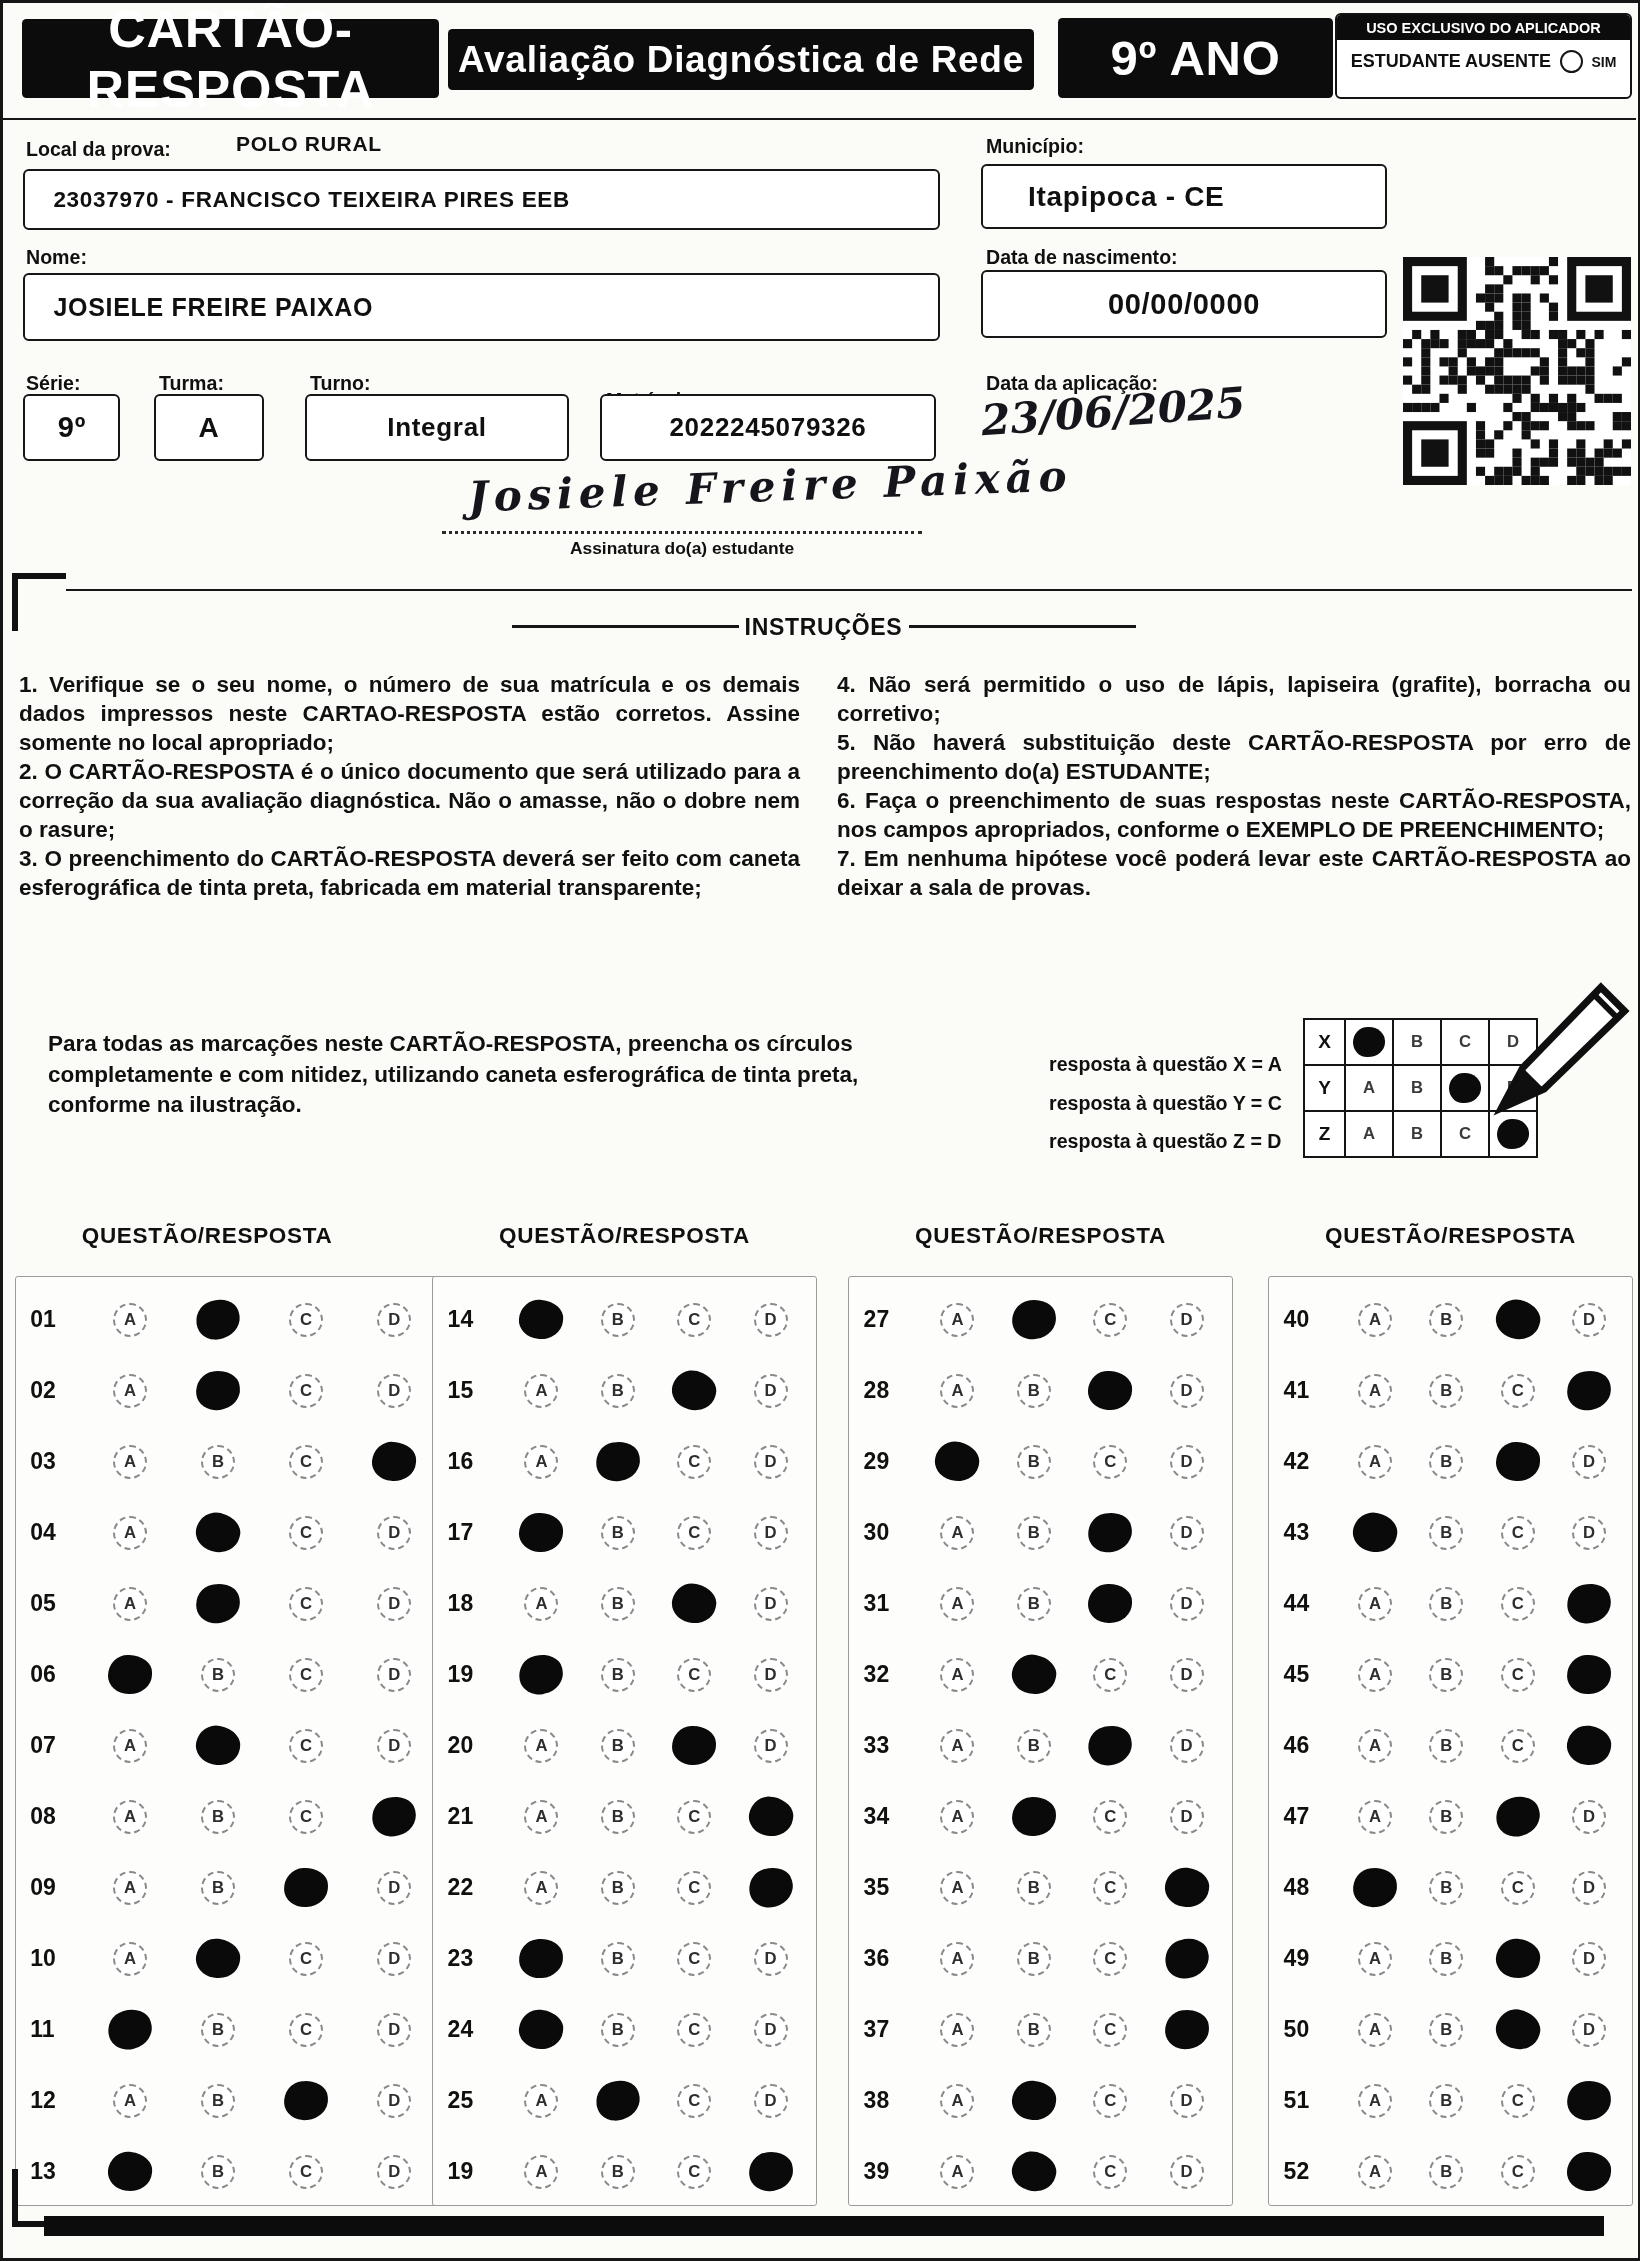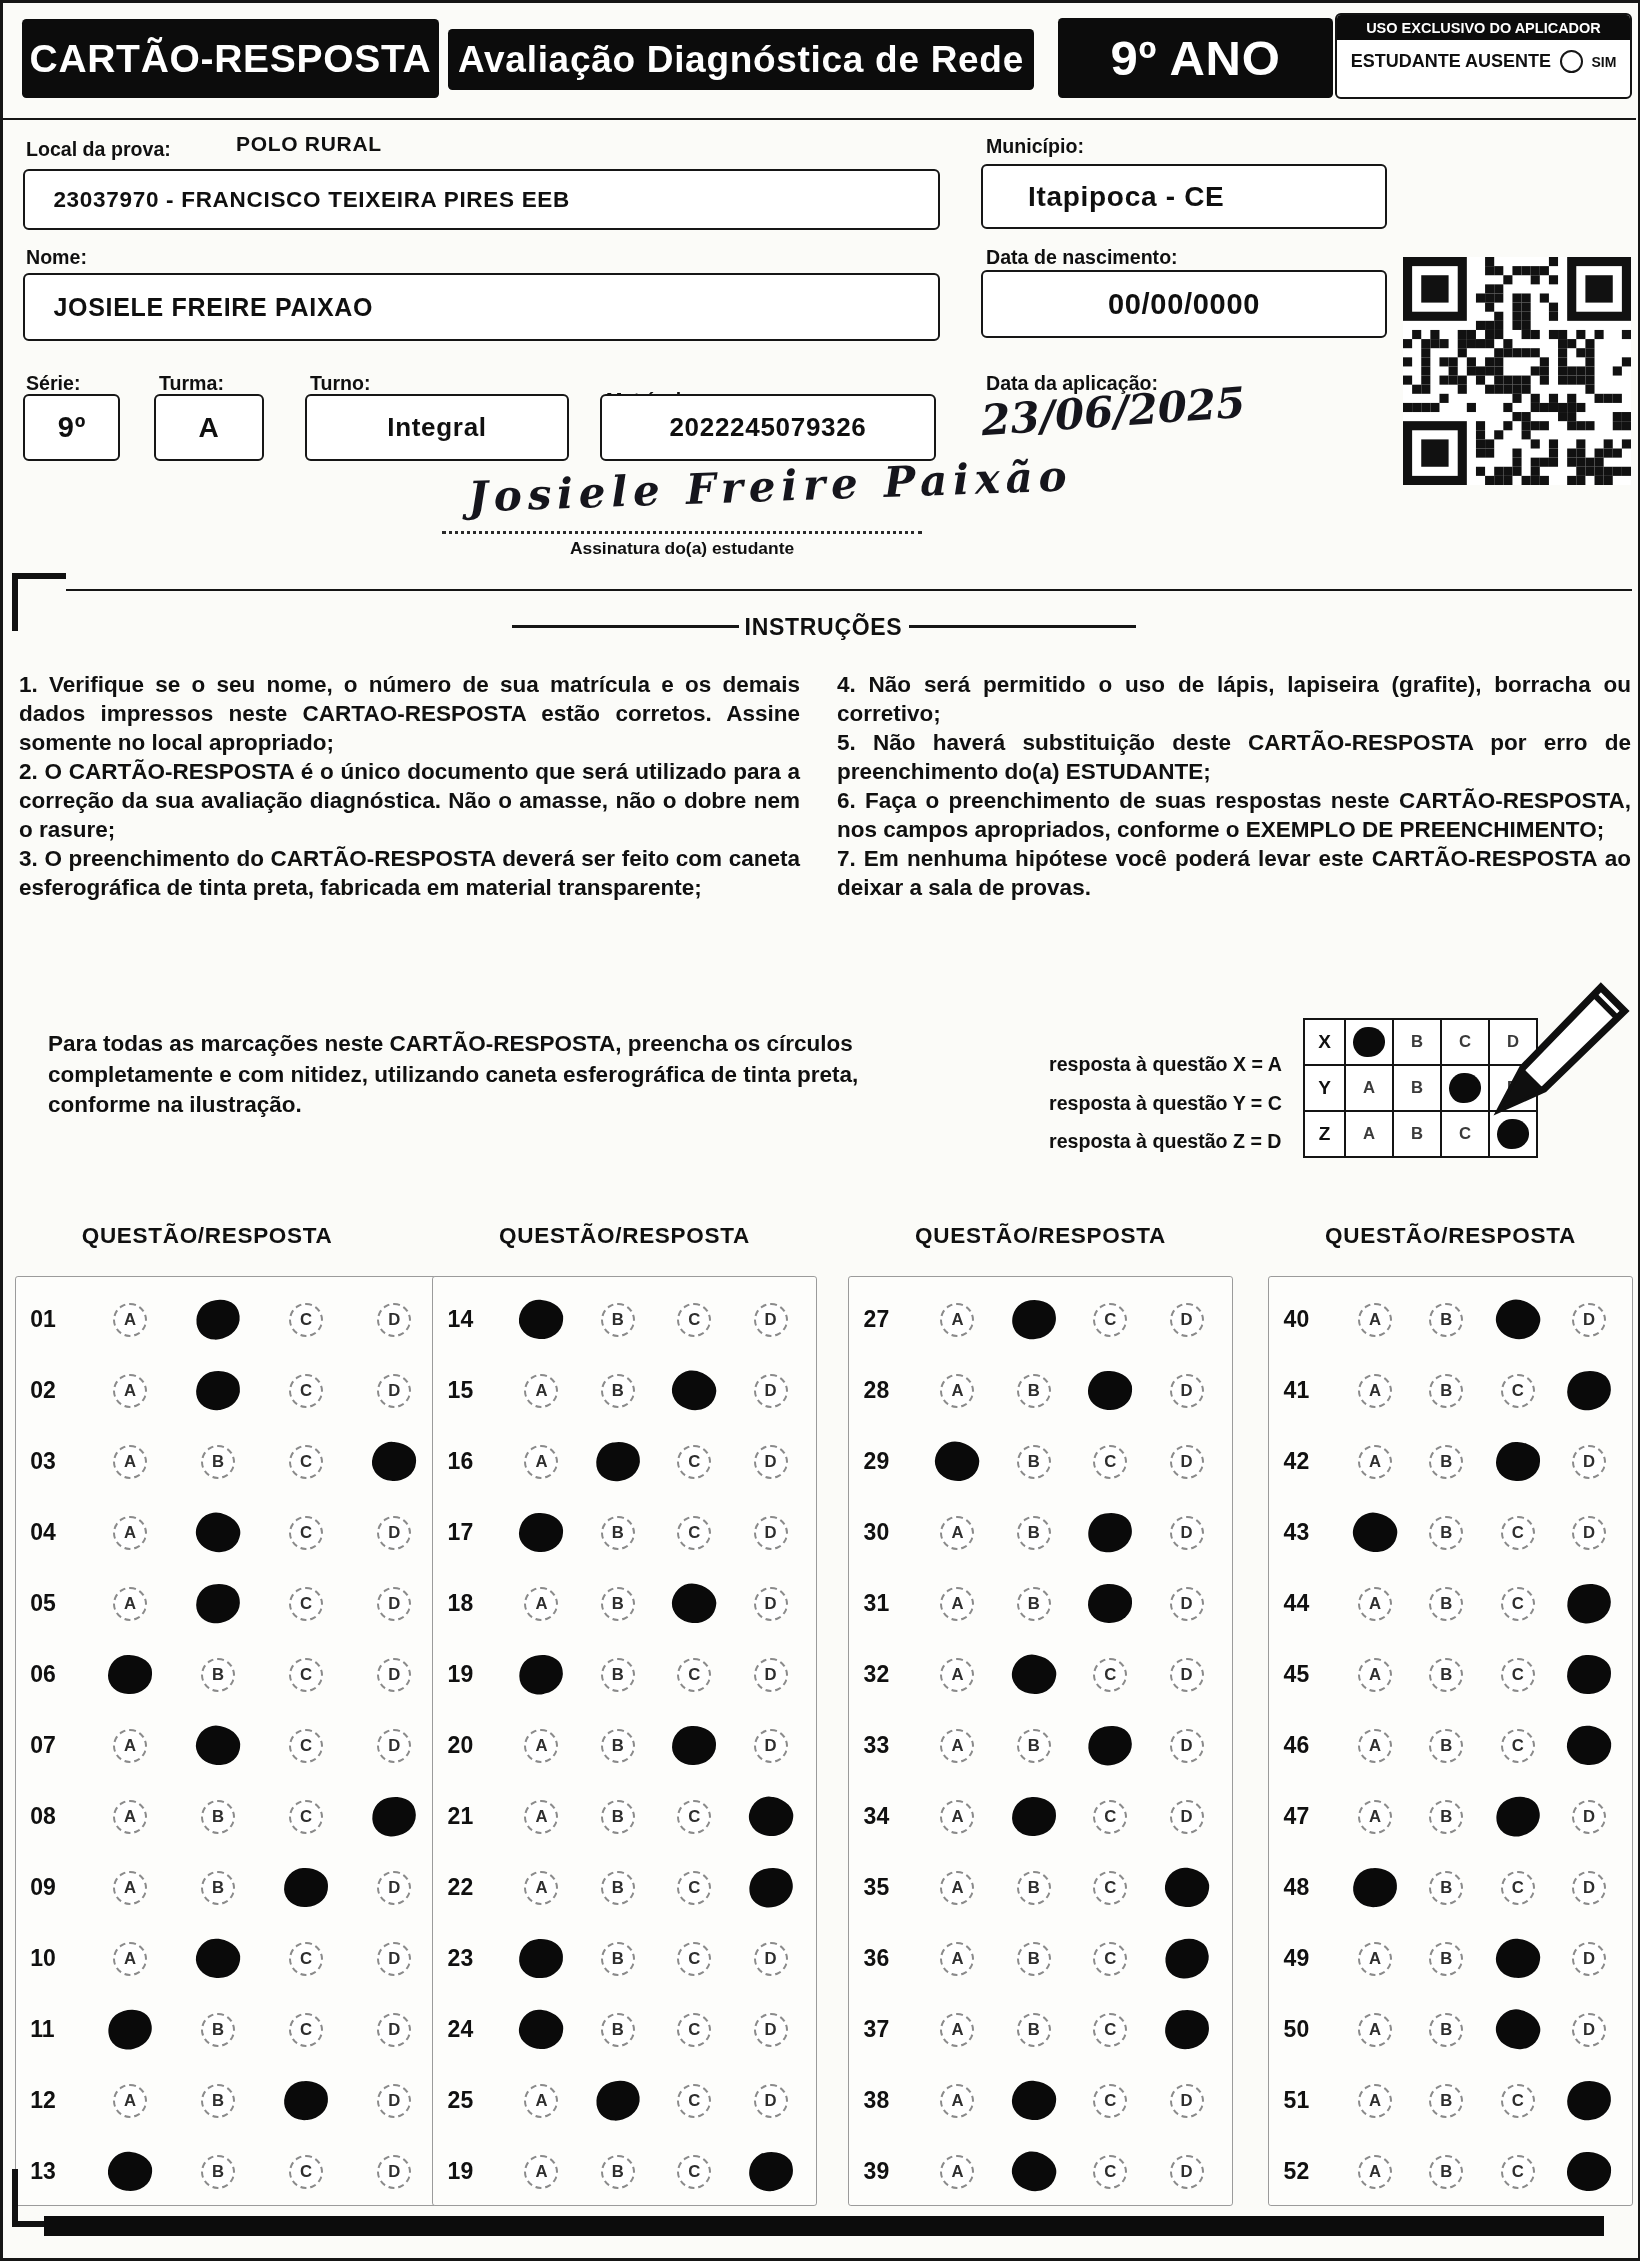--- a/index.html
+++ b/index.html
@@ -9,21 +9,21 @@
     background:#fbfbf8; color:#101010;
     font-family:"Liberation Sans", sans-serif;
     border:3.6px solid #161616; overflow:hidden;
   }
   .abs { position:absolute; }
   .blackbox {
     background:#0c0c0c; color:#fff; font-weight:700;
     display:flex; align-items:center; justify-content:center;
     border-radius:4.4px; letter-spacing:0.7px;
   }
-  .t-title  { left:19px;  top:16px;  width:417px; height:79px; font-size:39px; }
+  .t-title  { left:19px;  top:16px;  width:417px; height:79px; font-size:52px;text-align:center; }
   .t-sub    { left:445px; top:26px;  width:586px; height:61px;  font-size:37px; }
   .t-grade  { left:1055px;top:14.5px;  width:275px; height:80px; font-size:49px; }
   .apl { left:1332px; top:10.2px; width:297px; height:86px; border:2.9px solid #131313; border-radius:5.8px; background:#fff; overflow:hidden; }
   .apl-head { background:#0c0c0c; color:#fff; font-weight:700; font-size:14.5px; text-align:center; padding:4.4px 0; }
   .apl-row { display:flex; align-items:center; justify-content:center; gap:8.7px; padding-top:10.2px; }
   .apl-label { font-weight:700; font-size:18px; }
   .apl-circle { width:23px; height:23px; border:2.2px solid #161616; border-radius:50%; background:#fff; display:inline-block; }
   .apl-sim { font-weight:700; font-size:14px; }
   .hrule { background:#161616; }
   .label { font-weight:700; font-size:19.6px; }

